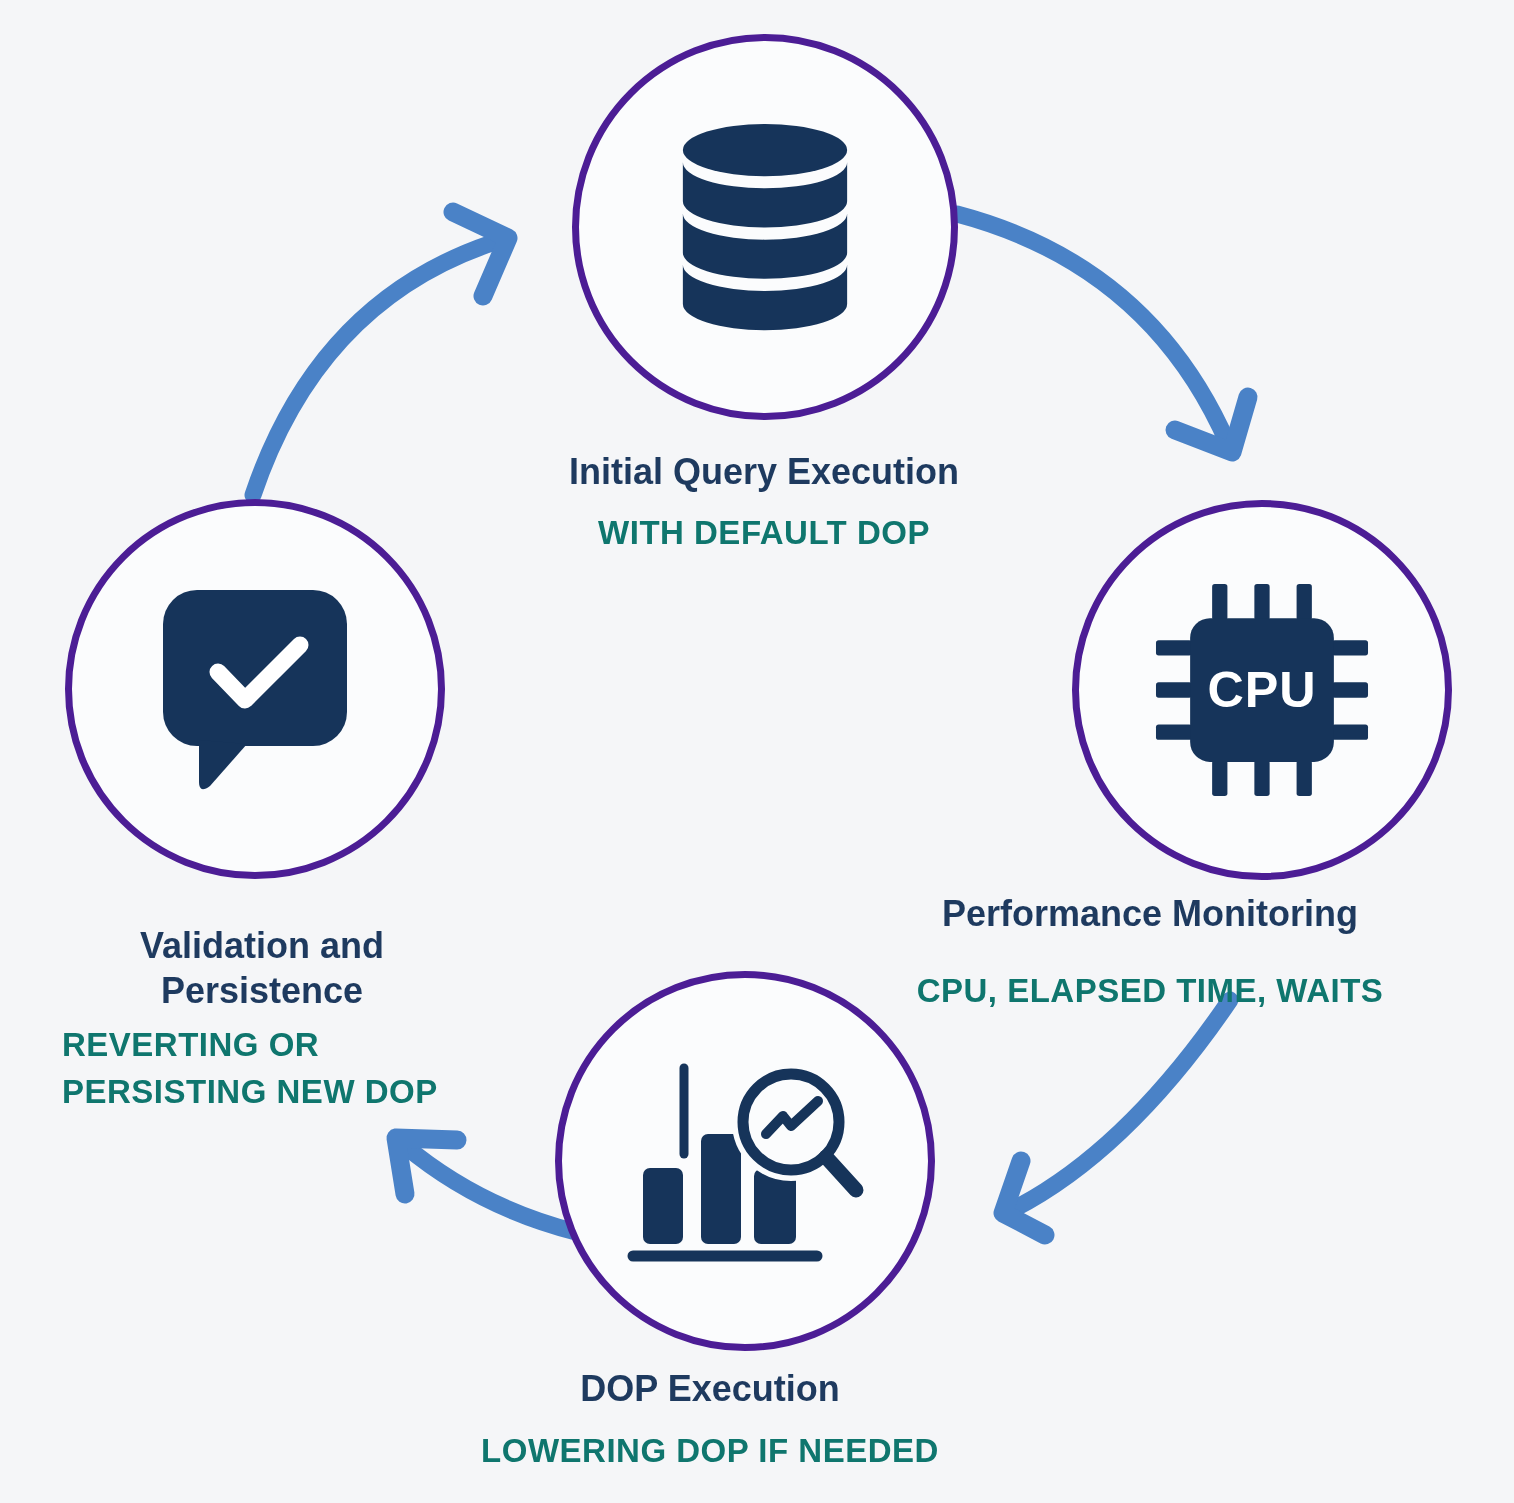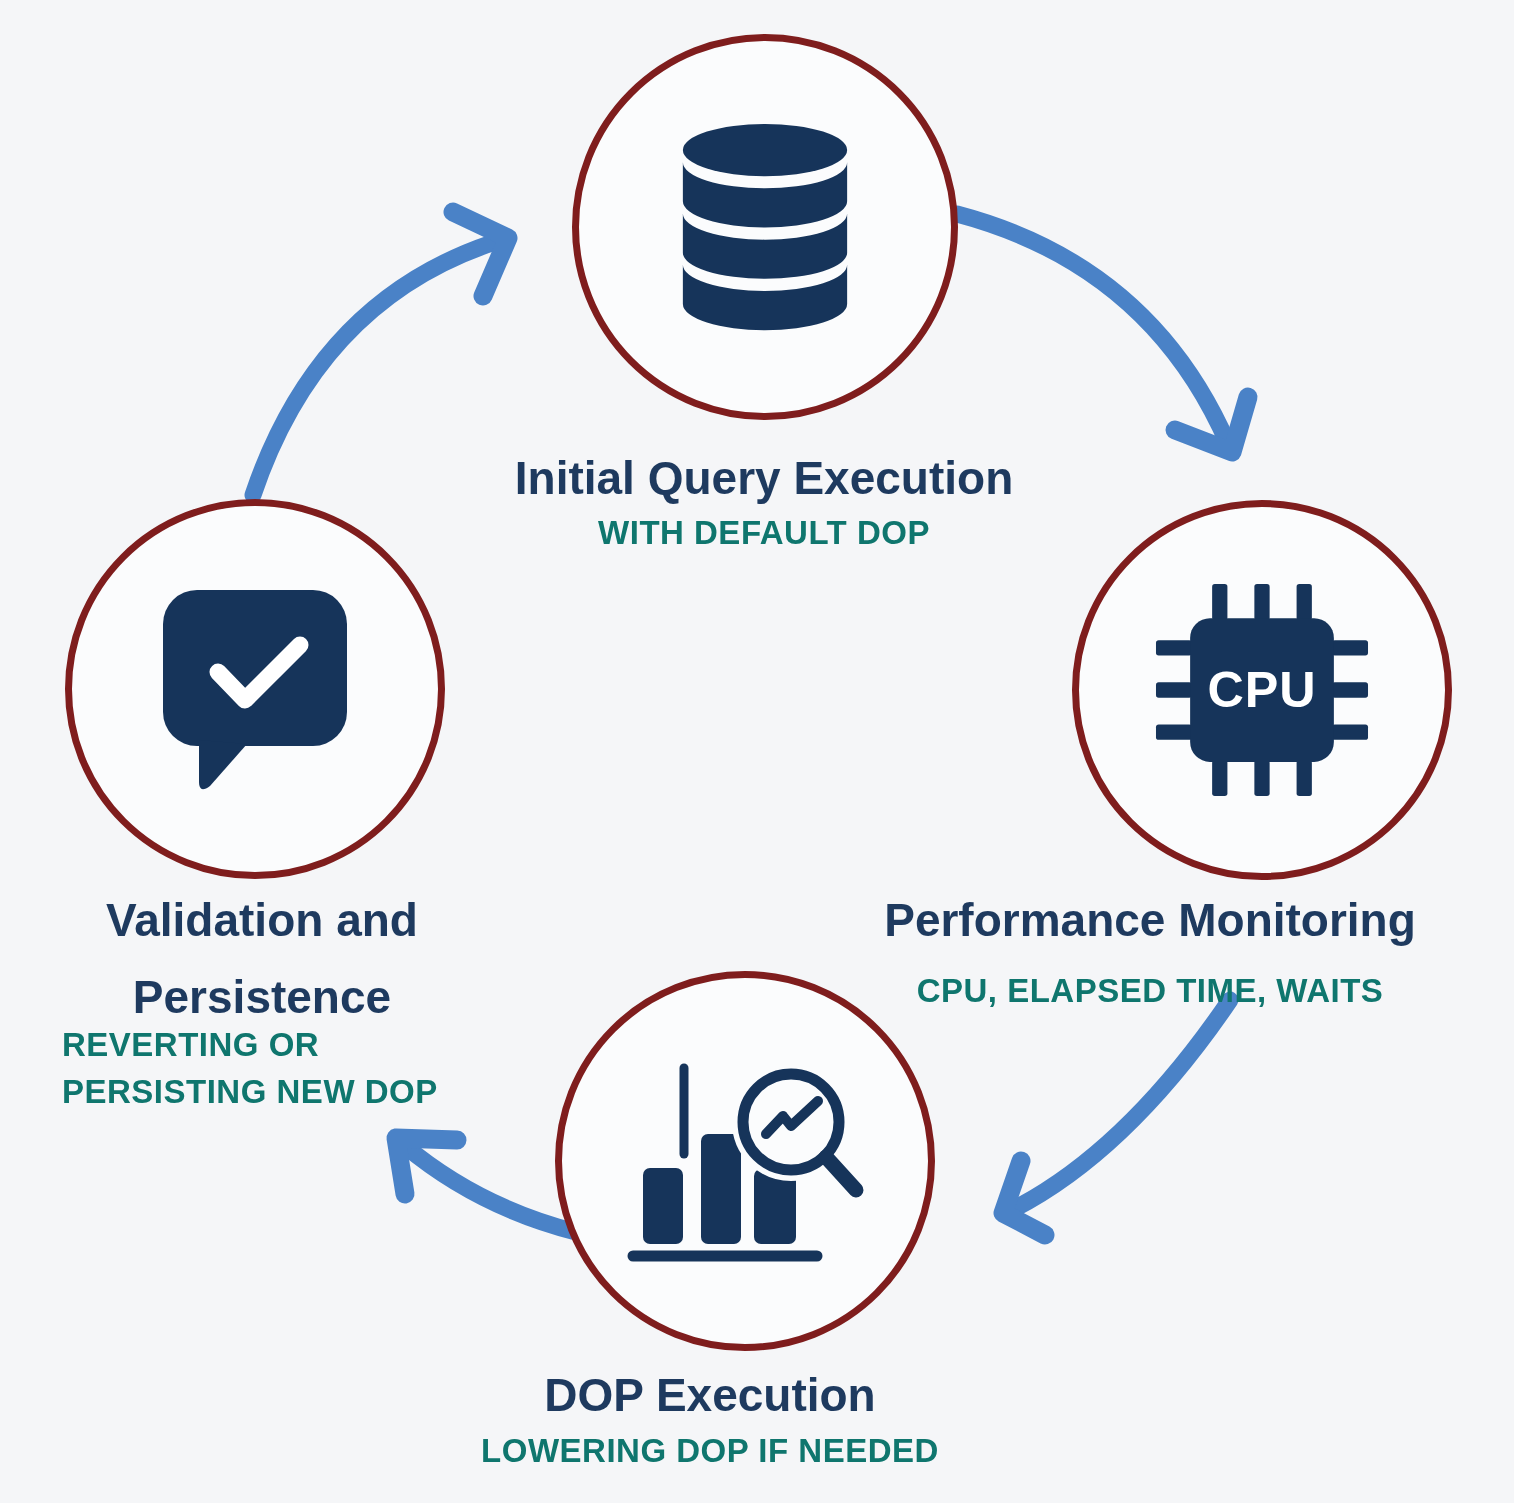--- a/index.html
+++ b/index.html
@@ -6,31 +6,31 @@
   .canvas {
     position:relative;
     width:1514px; height:1503px;
     background:#f5f6f8;
     font-family:"Liberation Sans", sans-serif;
     overflow:hidden;
   }
   .node-circle {
     position:absolute;
     box-sizing:border-box;
-    border:7px solid #7f1d1d;
+    border:7px solid #4c1d95;
     border-radius:50%;
     background:#fbfcfd;
     display:flex;
     align-items:center;
     justify-content:center;
   }
   .node-title {
     position:absolute;
     transform:translateX(-50%);
-    font-size:46px;
+    font-size:36px;
     font-weight:700;
     color:#1e3a5f;
     white-space:nowrap;
     text-align:center;
   }
   .node-subtitle {
     position:absolute;
     transform:translateX(-50%);
     font-size:33px;
     font-weight:700;
@@ -132,21 +132,21 @@
       <path d="M -37 -8 L -10 20 L 45 -35" stroke="#ffffff" stroke-width="17" stroke-linecap="round" stroke-linejoin="round" fill="none"></path>
     </svg>
   </div>
 
   <div class="node-title" style="left:764px; top:451px;">Initial Query Execution</div>
   <div class="node-subtitle" style="left:764px; top:514px;">WITH DEFAULT DOP</div>
 
   <div class="node-title" style="left:1150px; top:885px;margin-top:8px;">Performance Monitoring</div>
   <div class="node-subtitle" style="left:1150px; top:972px;">CPU, ELAPSED TIME, WAITS</div>
 
-  <div class="node-title" style="left:262px; top:893px;">Validation and</div>
+  <div class="node-title" style="left:262px; top:925px;">Validation and</div>
   <div class="node-title" style="left:262px; top:970px;">Persistence</div>
   <div class="node-subtitle left-aligned" style="left:62px; top:1026px;">REVERTING OR</div>
   <div class="node-subtitle left-aligned" style="left:62px; top:1073px;">PERSISTING NEW DOP</div>
 
   <div class="node-title" style="left:710px; top:1368px;">DOP Execution</div>
   <div class="node-subtitle" style="left:710px; top:1432px;">LOWERING DOP IF NEEDED</div>
 
 </div>
 
 </body></html>

